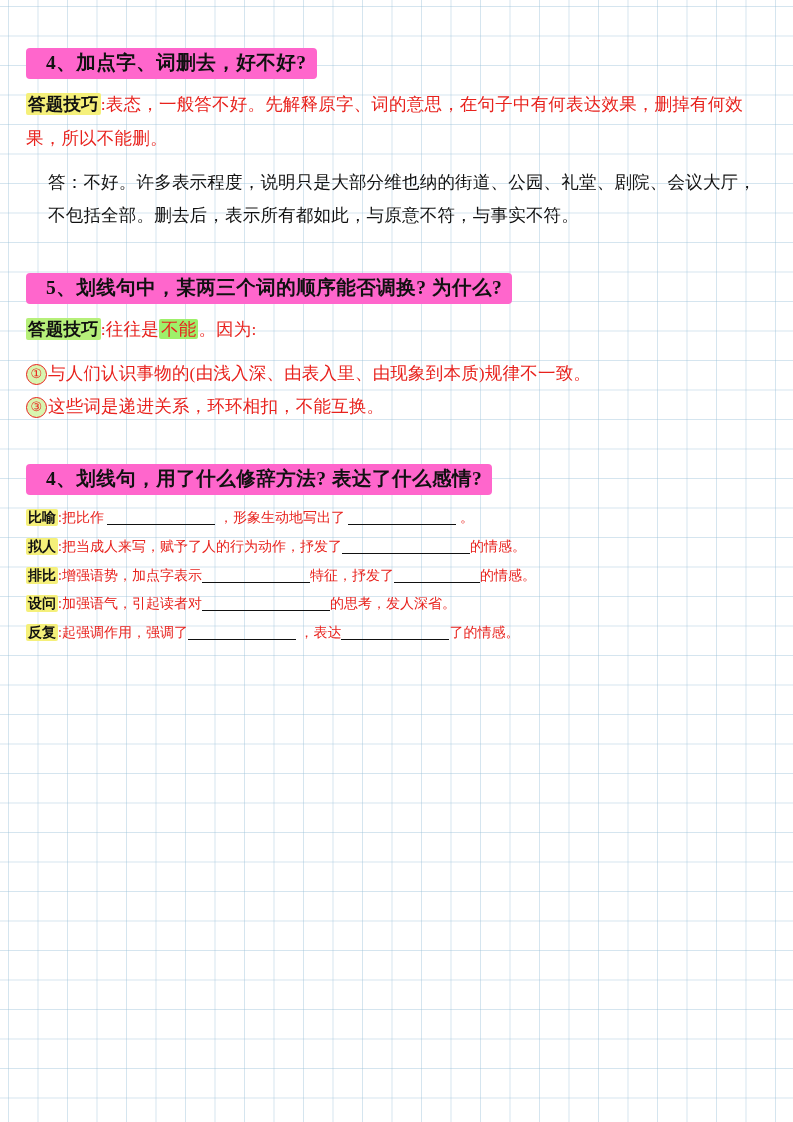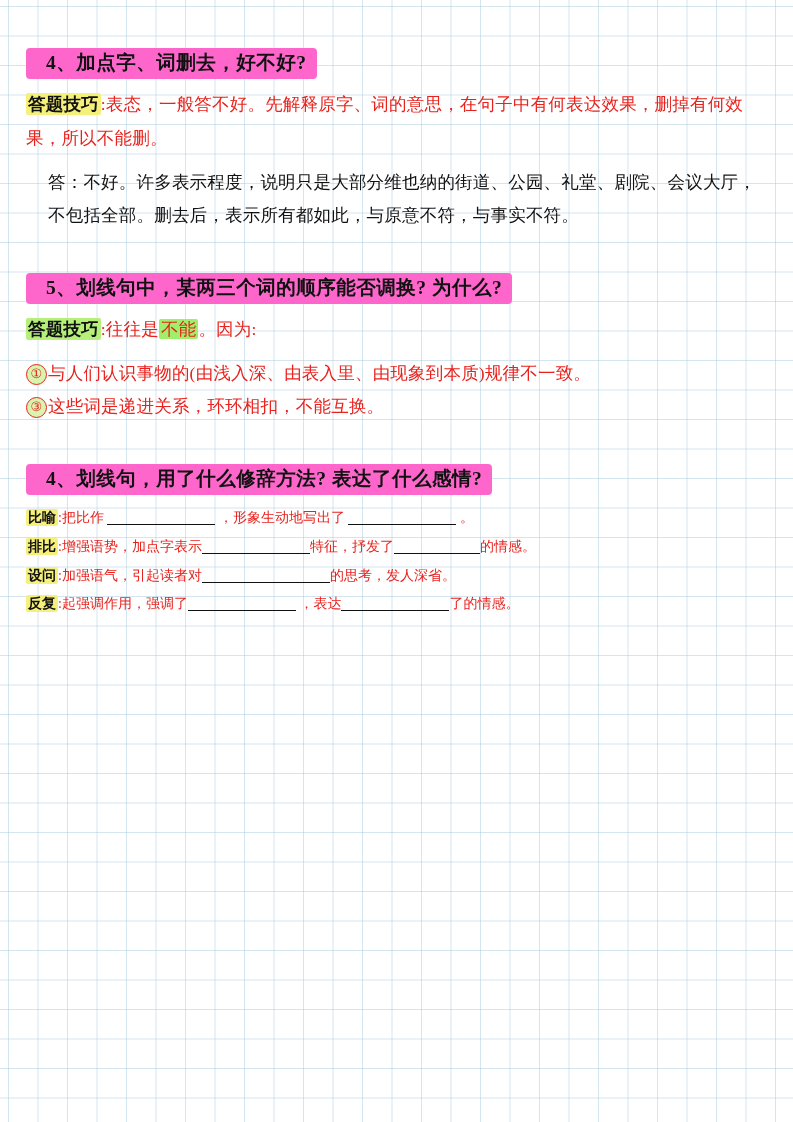--- a/index.html
+++ b/index.html
@@ -155,19 +155,20 @@
   </div>
 
   <div class="gap-lg"></div>
 
   <div class="section">
     <div class="heading">4、划线句，用了什么修辞方法? 表达了什么感情?</div>
 
 
     <div id="rhetoric-list">
         <div class="rhet-row"><span class="lbl">比喻</span><span>:把比作 </span><span class="blank b-lg"></span><span> ，形象生动地写出了 </span><span class="blank b-lg"></span><span> 。</span></div>
+        <div class="rhet-row"><span class="lbl">拟人</span><span>:把当成人来写，赋予了人的行为动作，抒发了</span><span class="blank b-xl"></span><span>的情感。</span></div>
         <div class="rhet-row"><span class="lbl">排比</span><span>:增强语势，加点字表示</span><span class="blank b-lg"></span><span>特征，抒发了</span><span class="blank b-md"></span><span>的情感。</span></div>
         <div class="rhet-row"><span class="lbl">设问</span><span>:加强语气，引起读者对</span><span class="blank b-xl"></span><span>的思考，发人深省。</span></div>
         <div class="rhet-row"><span class="lbl">反复</span><span>:起强调作用，强调了</span><span class="blank b-lg"></span><span> ，表达</span><span class="blank b-lg"></span><span>了的情感。</span></div>
       </div>
   </div>
 
 </div>
 
 </body></html>

